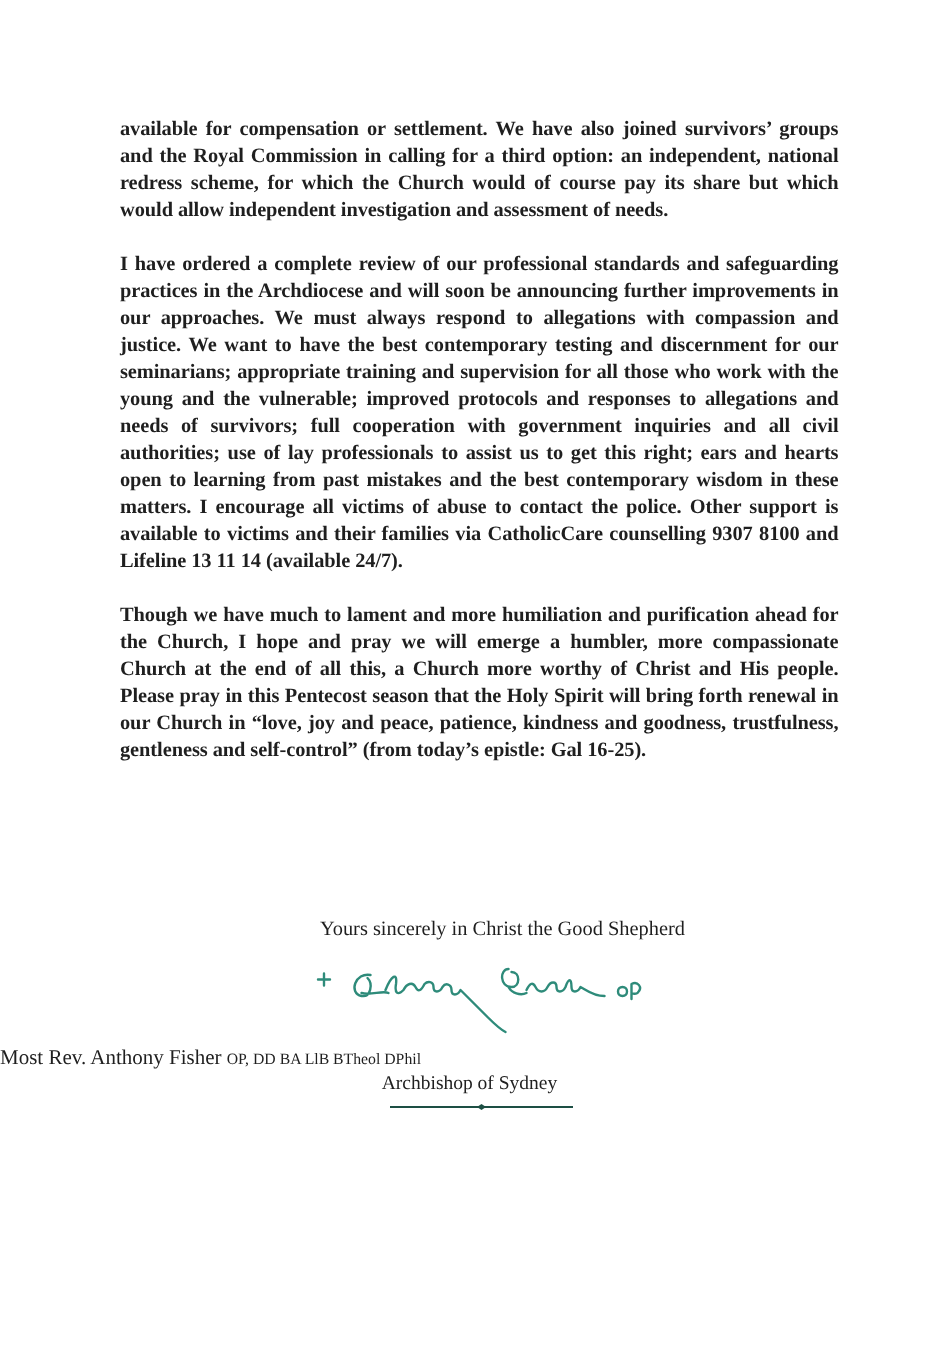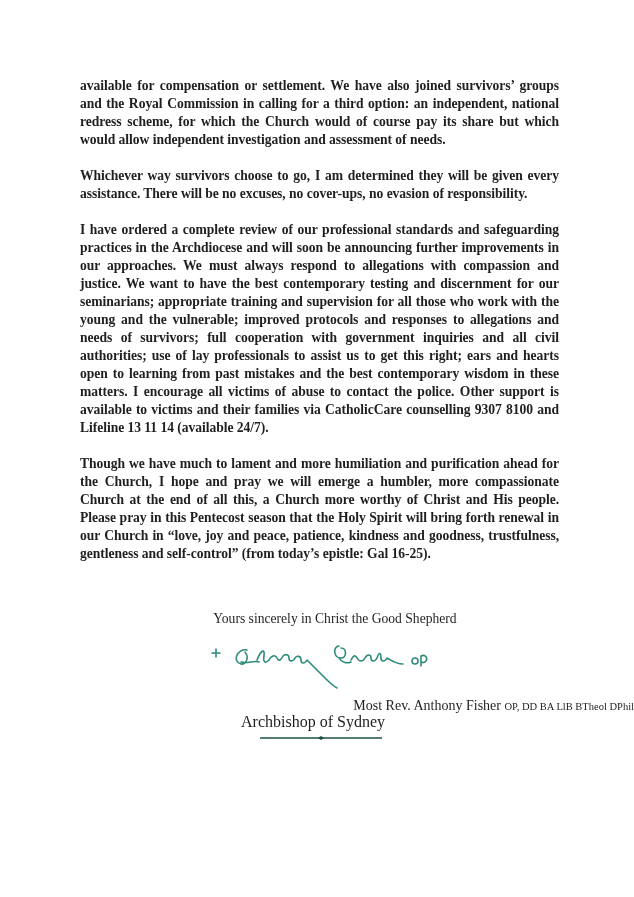--- a/index.html
+++ b/index.html
@@ -44,34 +44,34 @@
     left: 207px;
     top: 640px;
     width: 230px;
     height: 50px;
   }
   .signer-name {
     position: absolute;
     left: 0;
     width: 634px;
     top: 697px;
-    text-align: right;
+    text-align: left;
     font-size: 14px;
     line-height: 18px;
   }
   .signer-name .post-nominals {
     font-size: 10.5px;
   }
   .signer-title {
     position: absolute;
     left: 0;
     width: 626px;
     top: 715px;
     text-align: center;
-    font-size: 16px;
+    font-size: 13px;
     line-height: 14px;
   }
   .ornament-rule {
     position: absolute;
     left: 260px;
     top: 736px;
     width: 122px;
     height: 4px;
   }
   .caption {
@@ -87,21 +87,20 @@
     font-size: 10px;
     line-height: 19px;
     letter-spacing: 0.3px;
   }
 </style>
 </head>
 <body>
 
 <div class="letter-body">
   <p>available for compensation or settlement. We have also joined survivors’ groups and the Royal Commission in calling for a third option: an independent, national redress scheme, for which the Church would of course pay its share but which would allow independent investigation and assessment of needs.</p>
-  <p>Whichever way survivors choose to go, I am determined they will be given every assistance. There will be no excuses, no cover-ups, no evasion of responsibility.</p>
   <p>I have ordered a complete review of our professional standards and safeguarding practices in the Archdiocese and will soon be announcing further improvements in our approaches. We must always respond to allegations with compassion and justice. We want to have the best contemporary testing and discernment for our seminarians; appropriate training and supervision for all those who work with the young and the vulnerable; improved protocols and responses to allegations and needs of survivors; full cooperation with government inquiries and all civil authorities; use of lay professionals to assist us to get this right; ears and hearts open to learning from past mistakes and the best contemporary wisdom in these matters. I encourage all victims of abuse to contact the police. Other support is available to victims and their families via CatholicCare counselling 9307 8100 and Lifeline 13 11 14 (available 24/7).</p>
   <p>Though we have much to lament and more humiliation and purification ahead for the Church, I hope and pray we will emerge a humbler, more compassionate Church at the end of all this, a Church more worthy of Christ and His people. Please pray in this Pentecost season that the Holy Spirit will bring forth renewal in our Church in “love, joy and peace, patience, kindness and goodness, trustfulness, gentleness and self-control” (from today’s epistle: Gal 16-25).</p>
 </div>
 
 <div class="closing">Yours sincerely in Christ the Good Shepherd</div>
 
 <svg class="signature" viewBox="0 0 230 50" xmlns="http://www.w3.org/2000/svg">
   <g fill="none" stroke="#2e8b7a" stroke-width="1.6" stroke-linecap="round" stroke-linejoin="round">
 
     <path d="M5 13 L13 13 M9 9 L9 17"></path>

